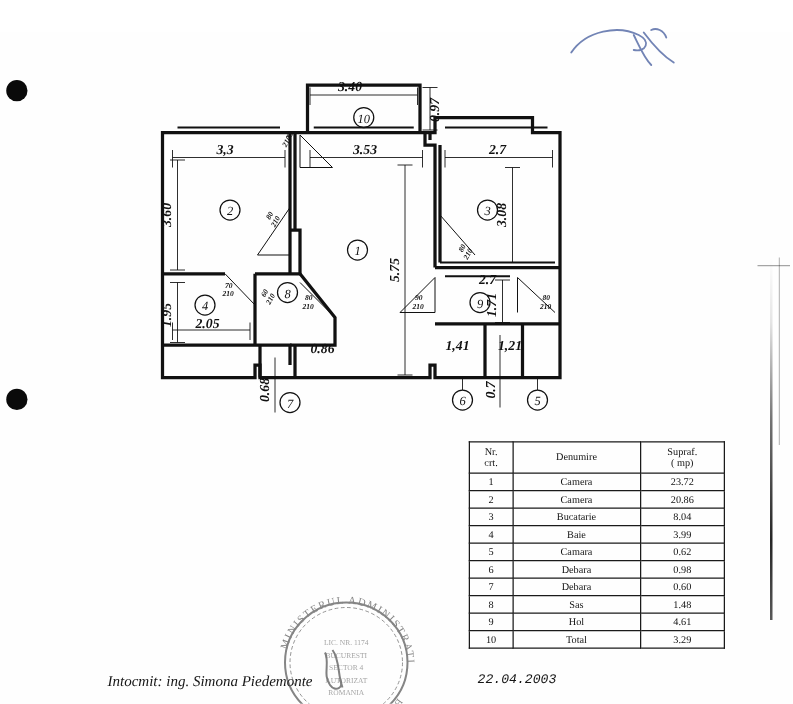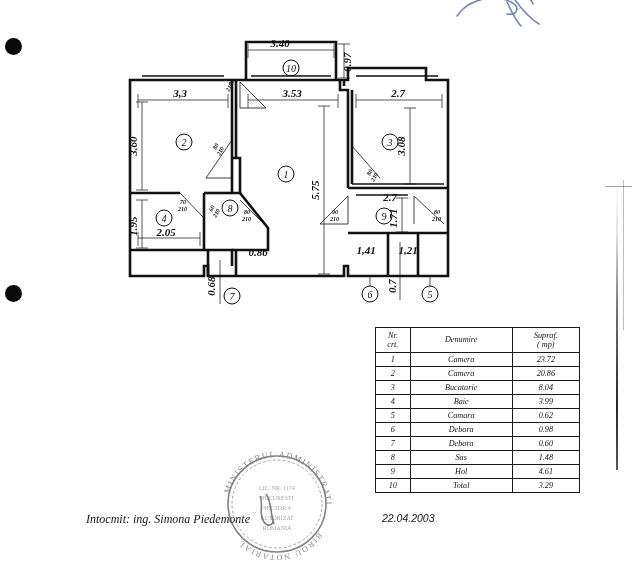--- a/index.html
+++ b/index.html
@@ -14,20 +14,21 @@
     position: relative;
     overflow: hidden;
     font-family: "Liberation Serif", serif;
     color: #111;
   }
 
   #page {
     position: absolute;
     inset: 0;
     background: #fefefe;
+    margin-top: 26px;
   }
 
   
   .punch-hole {
     position: absolute;
     width: 17px;
     height: 17px;
     border-radius: 50%;
     background: #0a0a0a;
   }
@@ -80,21 +81,20 @@
 
   
   #schedule {
     position: absolute;
     left: 375px;
     top: 327px;
     width: 205px;
     border-collapse: collapse;
     font-family: "Liberation Serif", serif;
     font-size: 8.2px;
-    font-style: italic;
     color: #141414;
     padding-left: 48px;
   }
   #schedule td, #schedule th {
     border: 1px solid #1a1a1a;
     padding: 1px 2px;
     text-align: center;
     font-weight: normal;
     line-height: 1.15;
     height: 11px;
@@ -117,21 +117,21 @@
     font-family: "Liberation Serif", serif;
     font-style: italic;
     font-size: 12px;
     color: #161616;
     white-space: nowrap;
   }
   #footer-date {
     position: absolute;
     left: 382px;
     top: 512px;
-    font-family: Liberation Sans, sans-serif;
+    font-family: Liberation Mono, monospace;
     font-style: italic;
     font-size: 10.5px;
     color: #161616;
     white-space: nowrap;
   }
 
   
   #stamp {
     position: absolute;
     left: 214px;

